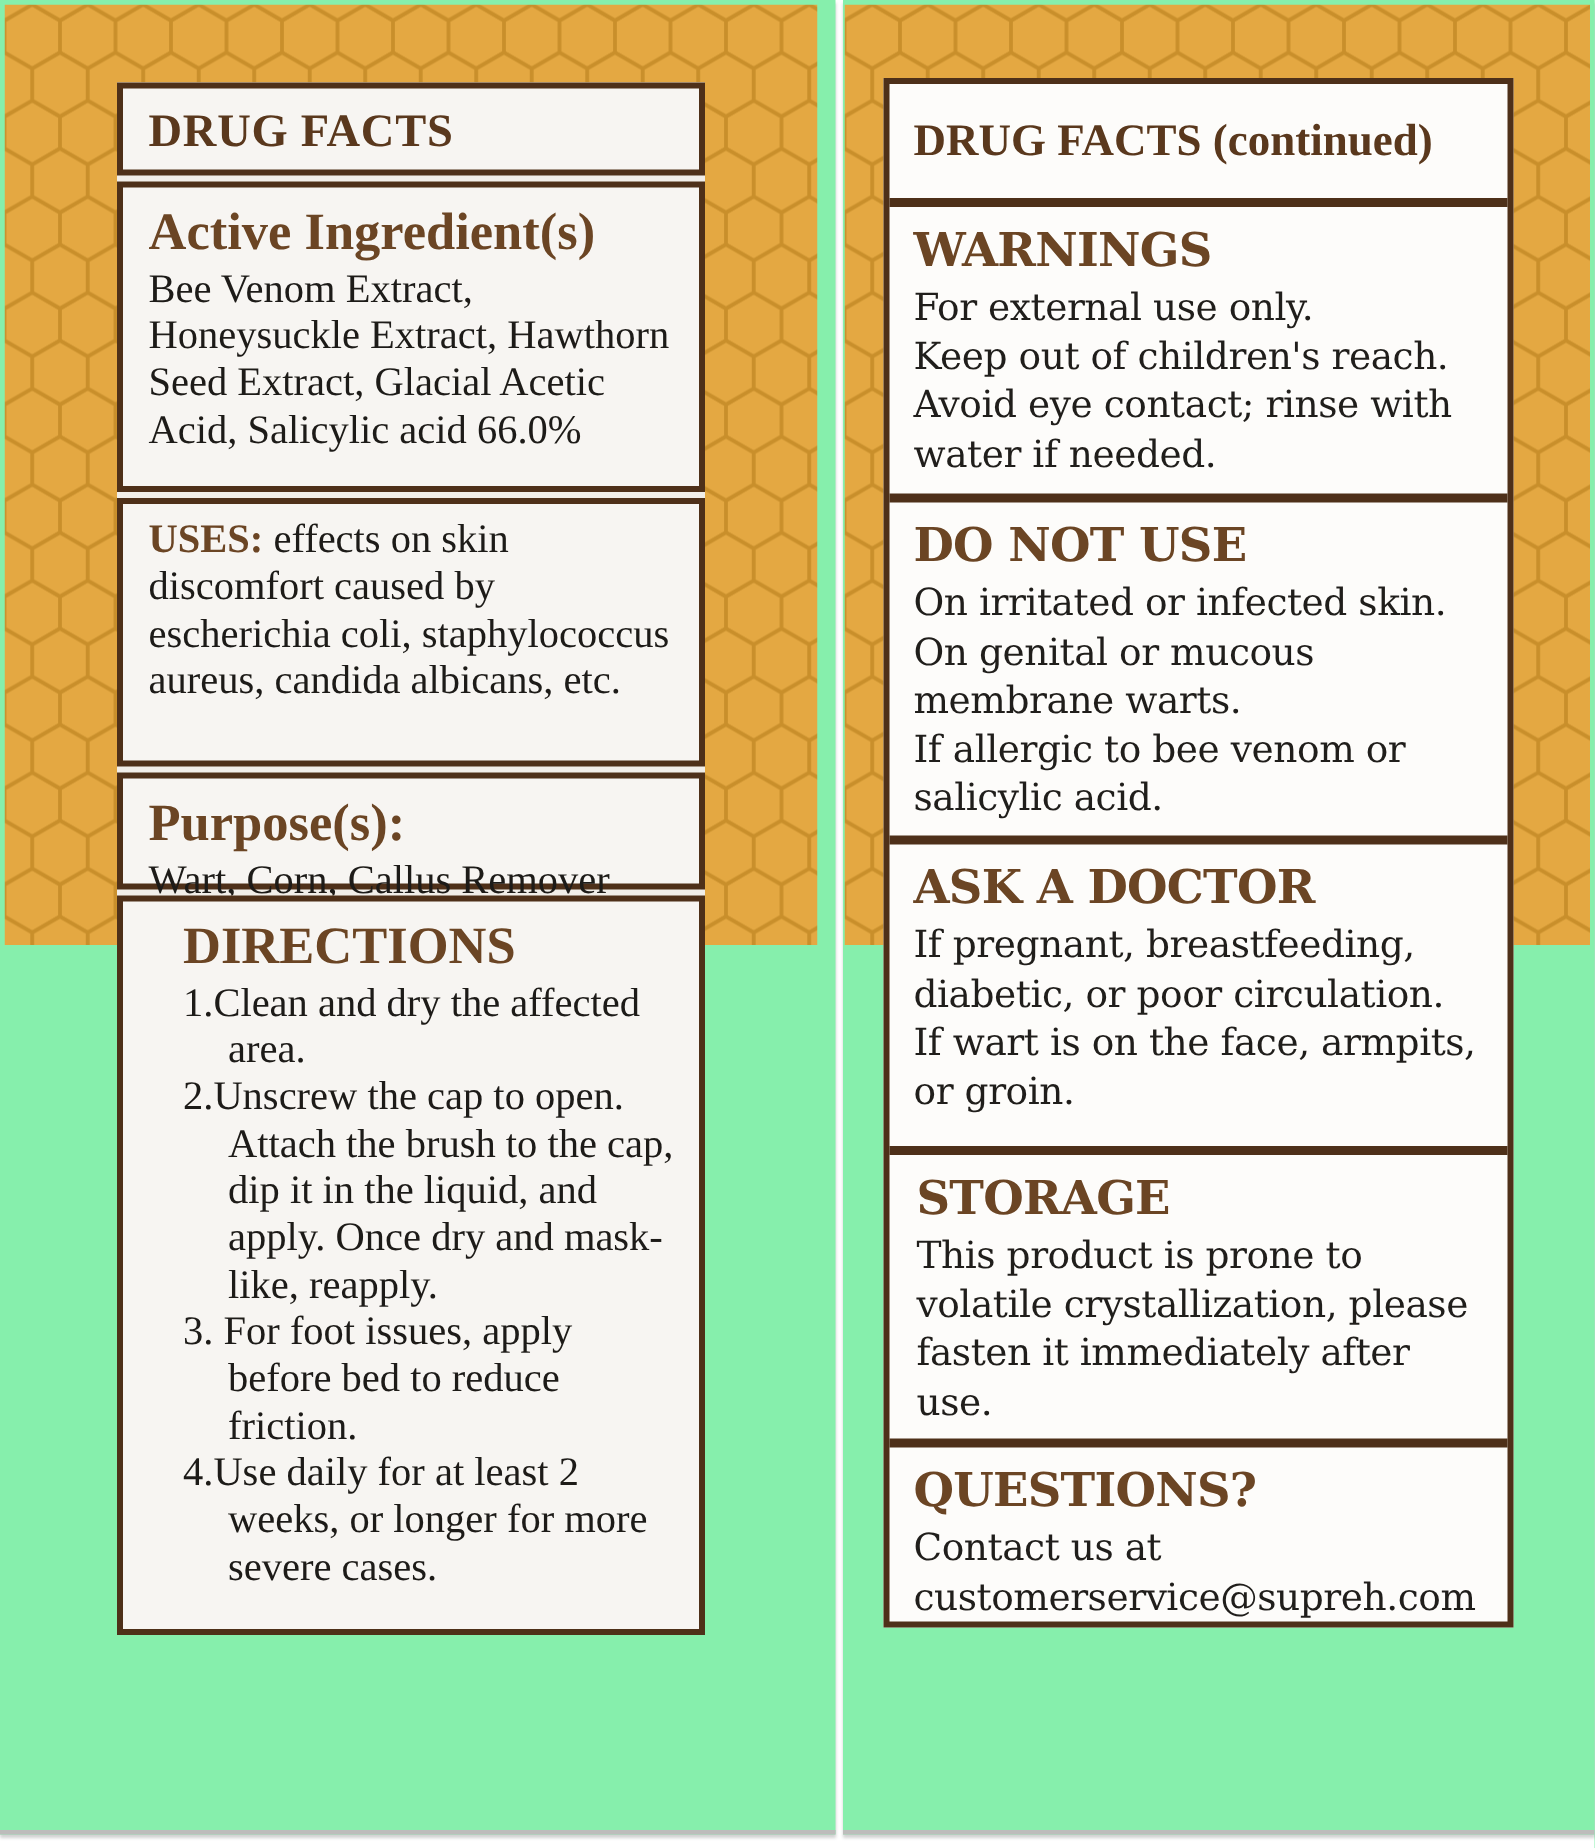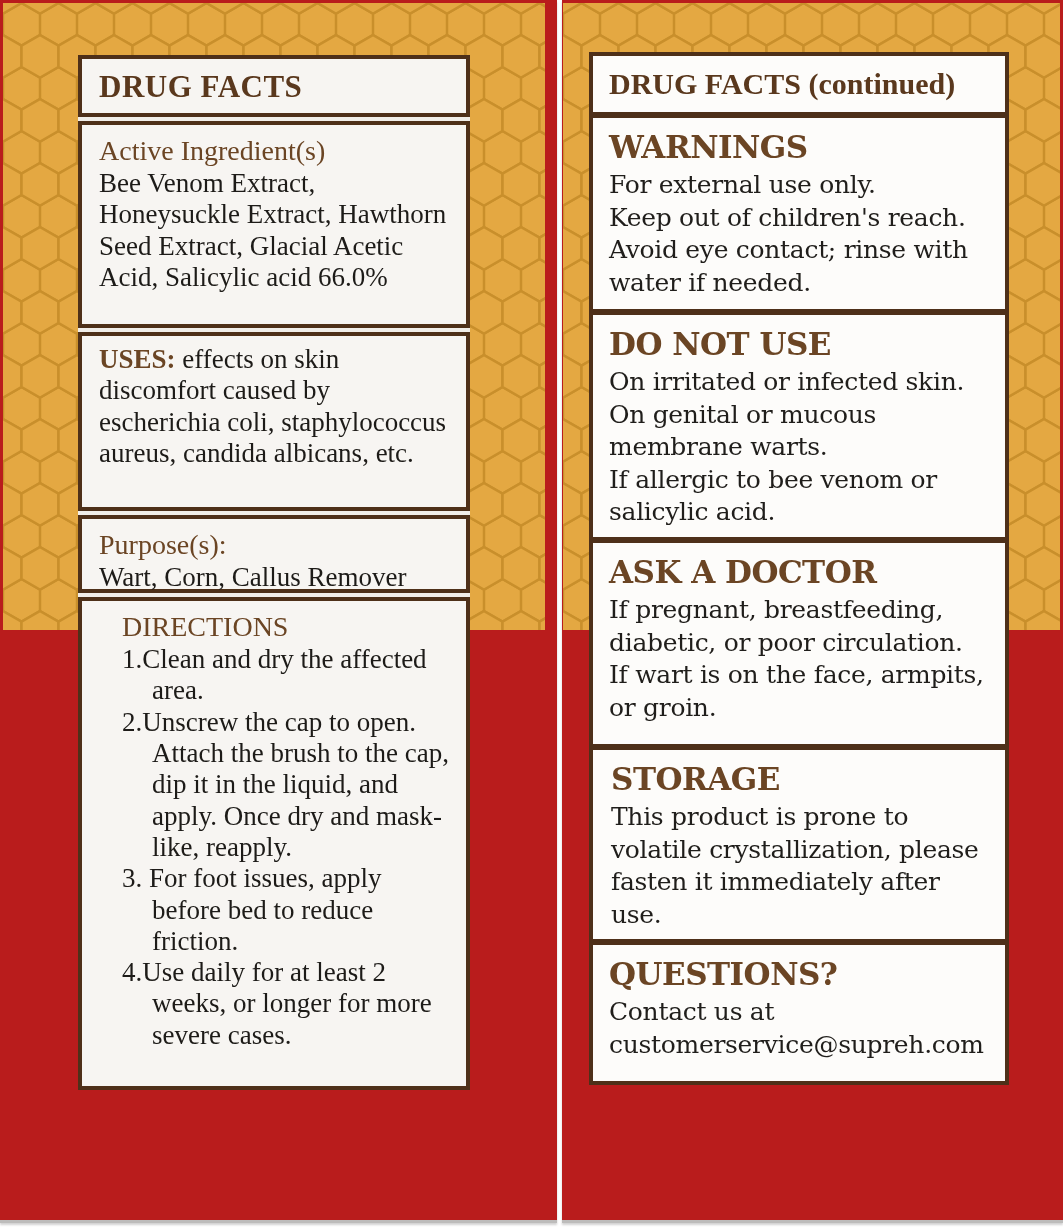--- a/index.html
+++ b/index.html
@@ -1,21 +1,21 @@
 <!DOCTYPE html>
 <html><head>
 <meta charset="utf-8">
 <style>
   html,body{margin:0;padding:0;}
   body{
     width:1063px;height:1232px;position:relative;background:#ffffff;
     font-family:"Liberation Serif", serif;color:#1d1b18;overflow:hidden;
   }
   .card{
-    position:absolute;top:0;height:1220px;background:#b91c1c;
+    position:absolute;top:0;height:1220px;background:#86efac;
     border-bottom:3px solid #bdbcbb;box-shadow:0 2px 2px rgba(0,0,0,.18);
   }
   .card-left{left:0;width:557px;}
   .card-right{left:562px;width:501px;}
   .hc-band{position:absolute;top:3px;display:block;}
   .card-left .hc-band{left:3px;}
   .card-right .hc-band{left:1px;}
 
   
   .panel-left{
@@ -27,34 +27,34 @@
     padding:8px 15px 10px 17px;flex:0 0 auto;
   }
   .lbox.title-box{display:flex;align-items:center;height:62px;padding-top:0;padding-bottom:0;}
   .lbox.ai-box{height:207px;}
   .lbox.purpose-box{height:78px;}
   .lbox.uses-box{height:179px;}
   .lbox.dir-box{flex:1 1 auto;padding-left:40px;}
   .panel-title{
     font-size:31px;font-weight:bold;color:#5a381d;letter-spacing:.5px;line-height:1;
   }
-  .l-heading{font-size:28px;font-weight:normal;color:#6b4524;line-height:1.25;}
+  .l-heading{font-size:35px;font-weight:bold;color:#6b4524;line-height:1.25;}
   .l-body{font-size:27px;line-height:1.16;color:#1d1b18;margin:0;}
   .l-inline-heading{font-size:27px;font-weight:bold;color:#6b4524;}
   .dir-item{font-size:27px;line-height:1.16;margin:0;padding-left:30px;text-indent:-30px;}
 
   
   .panel-right{
     position:absolute;left:27px;top:52px;width:420px;height:1033px;
     box-sizing:border-box;border:4px solid #4e3019;background:#fdfcfa;
     display:flex;flex-direction:column;
   }
   .rsec{box-sizing:border-box;padding:9px 14px 8px 16px;flex:0 0 auto;}
   .rsec + .rsec{border-top:6px solid #4e3019;}
-  .rsec.title-sec{display:flex;align-items:center;height:56px;padding-top:0;padding-bottom:0;}
+  .rsec.title-sec{display:flex;align-items:center;height:76px;padding-top:0;padding-bottom:0;}
   .r-title{font-size:30px;font-weight:bold;color:#5a381d;white-space:nowrap;}
   .r-title .suffix{font-weight:bold;}
   .r-heading{
     font-family:"DejaVu Serif", serif;font-size:31px;font-weight:bold;
     color:#6b4524;letter-spacing:-.5px;line-height:1.3;margin:0 0 2px 0;
   }
   .r-body{
     font-family:"DejaVu Serif", serif;font-size:25px;line-height:1.3;
     color:#201e1b;margin:0;letter-spacing:-.3px;
   }

